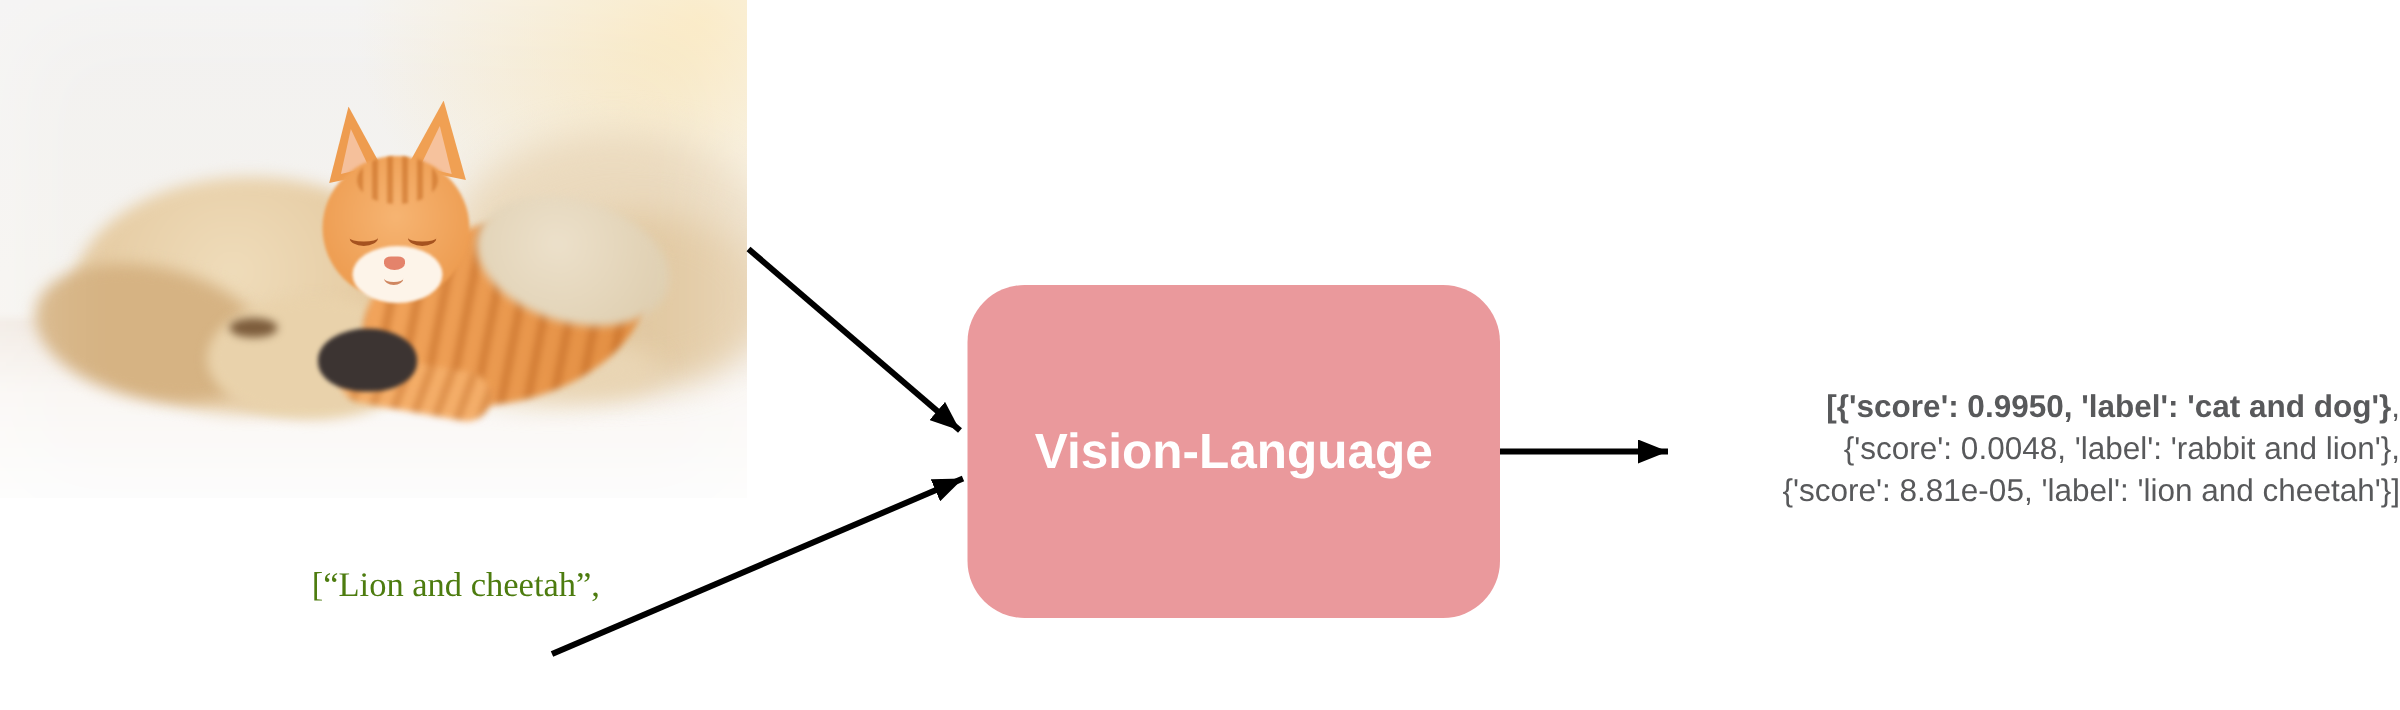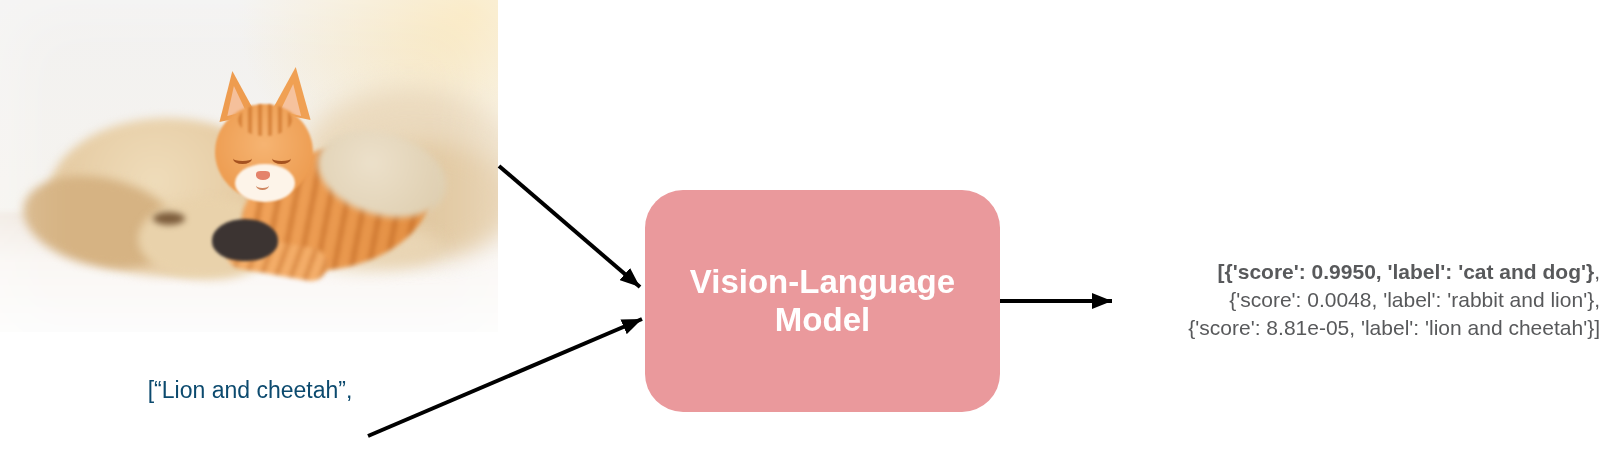--- a/index.html
+++ b/index.html
@@ -35,22 +35,22 @@
   .ph-kit-stripes{left:238px;top:104px;width:54px;height:32px;border-radius:50%;
     background:repeating-linear-gradient(90deg,rgba(196,106,34,.55) 0 4px,rgba(0,0,0,0) 4px 10px);filter:blur(1px);}
   .ph-kit-muzzle{left:235px;top:164px;width:60px;height:38px;border-radius:50%;background:#fdf4e9;filter:blur(1px);}
   .ph-kit-eye-l{left:233px;top:153px;width:19px;height:11px;border-radius:50%;border-bottom:3px solid #a5521f;box-sizing:border-box;}
   .ph-kit-eye-r{left:272px;top:153px;width:19px;height:11px;border-radius:50%;border-bottom:3px solid #a5521f;box-sizing:border-box;}
   .ph-kit-nose{left:256px;top:171px;width:14px;height:9px;border-radius:40% 40% 60% 60%;background:#e4836b;}
   .ph-kit-mouth{left:256px;top:181px;width:13px;height:7px;border-bottom:2px solid #cf8660;border-radius:50%;}
   .ph-soft{inset:0;box-shadow:inset 0 0 60px 18px rgba(255,255,255,.30);}
   
   .prompts{
-    position:absolute;left:100px;top:375px;width:300px;text-align:center;
-    color:#0c4a6e;font-size:23px;line-height:30px;
+    position:absolute;left:100px;top:375px;width:300px;text-align:right;
+    color:#4d7c0f;font-size:23px;line-height:30px;font-family:Liberation Serif, serif;
   }
   
   .model-box{
     position:absolute;left:645px;top:190px;width:355px;height:222px;border-radius:38px;
     background:#EA999C;display:flex;flex-direction:column;align-items:center;justify-content:center;
     color:#ffffff;font-weight:bold;font-size:33px;line-height:38px;text-align:center;
   }
   
   .output{
     position:absolute;left:1080px;top:258px;width:520px;text-align:right;
@@ -104,21 +104,20 @@
         <path d="M0,0 L10,4 L0,8 Z" fill="#000000"></path>
       </marker>
     </defs>
     <line x1="499" y1="166" x2="640" y2="287" stroke="#000000" stroke-width="4" marker-end="url(#ah)"></line>
     <line x1="368" y1="436" x2="642" y2="319" stroke="#000000" stroke-width="4" marker-end="url(#ah)"></line>
     <line x1="1000" y1="301" x2="1112" y2="301" stroke="#000000" stroke-width="4" marker-end="url(#ah)"></line>
   </svg>
 
   <div class="model-box">
     <div>Vision-Language</div>
-    <div>Model</div>
   </div>
 
   <div class="output">
     <div><span class="b">[{'score': 0.9950, 'label': 'cat and dog'}</span><span>,</span></div>
     <div>{'score': 0.0048, 'label': 'rabbit and lion'},</div>
     <div>{'score': 8.81e-05, 'label': 'lion and cheetah'}]</div>
   </div>
 
 </div>
 

